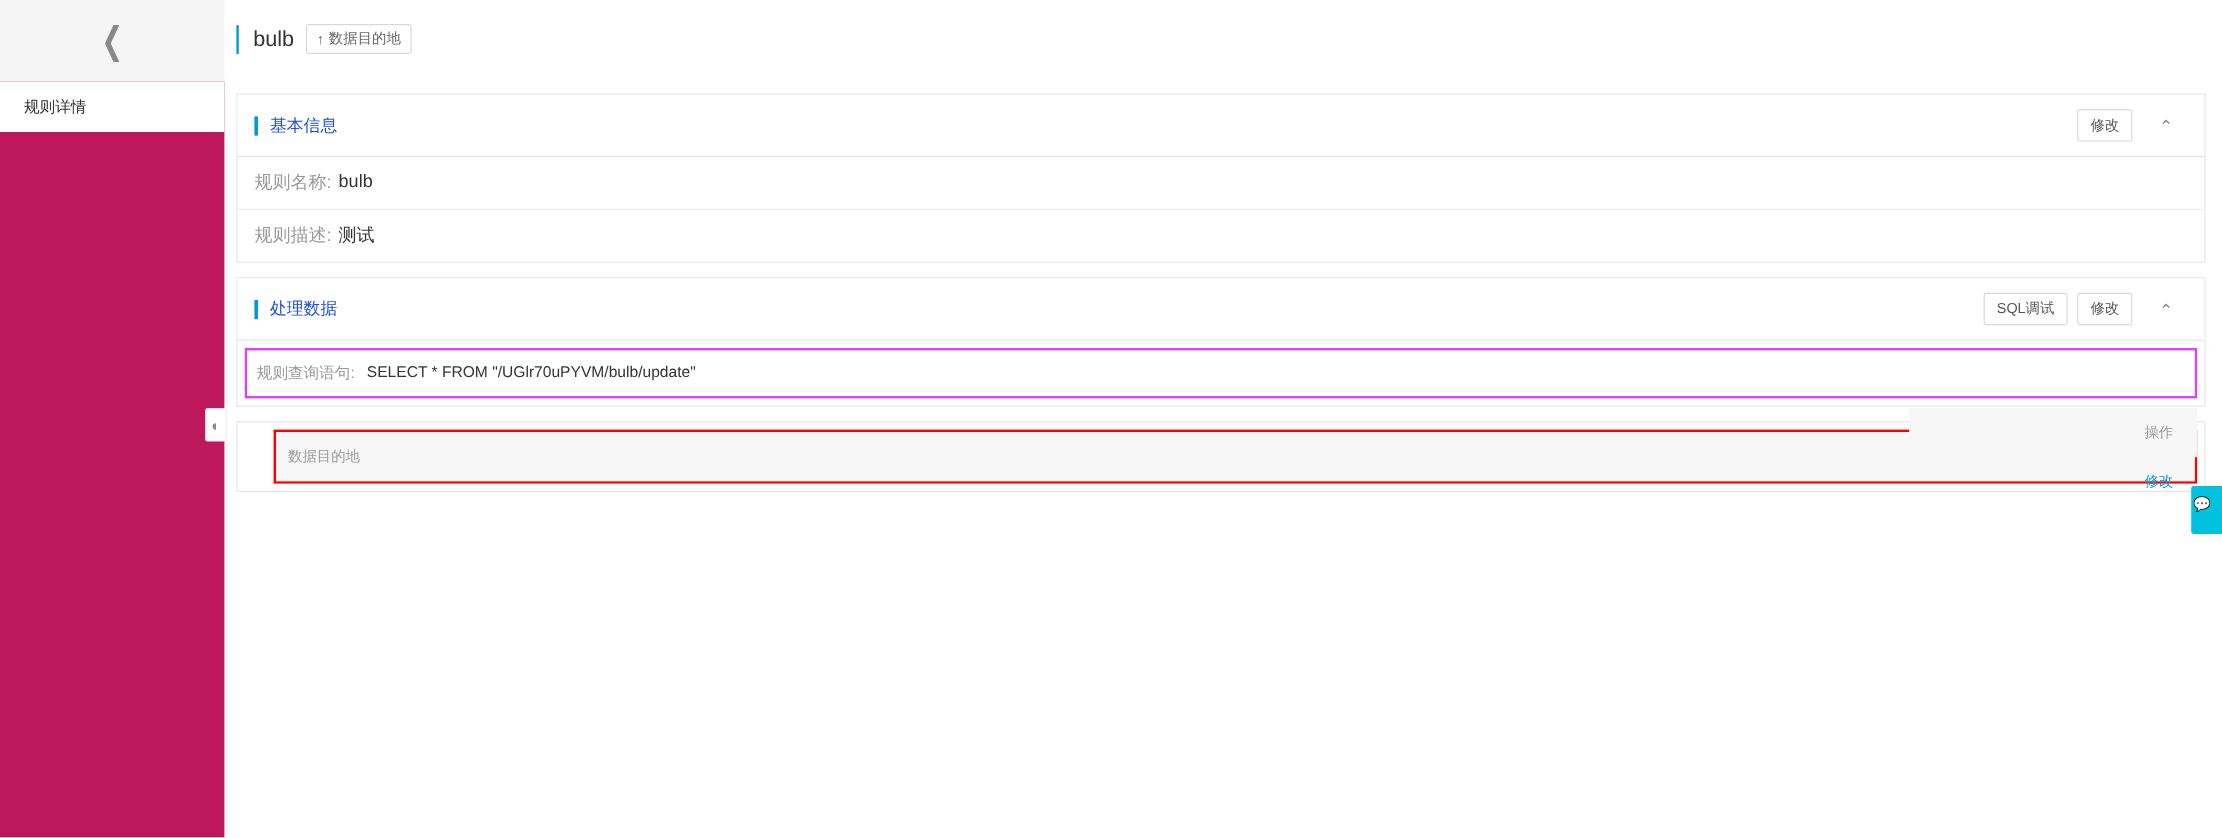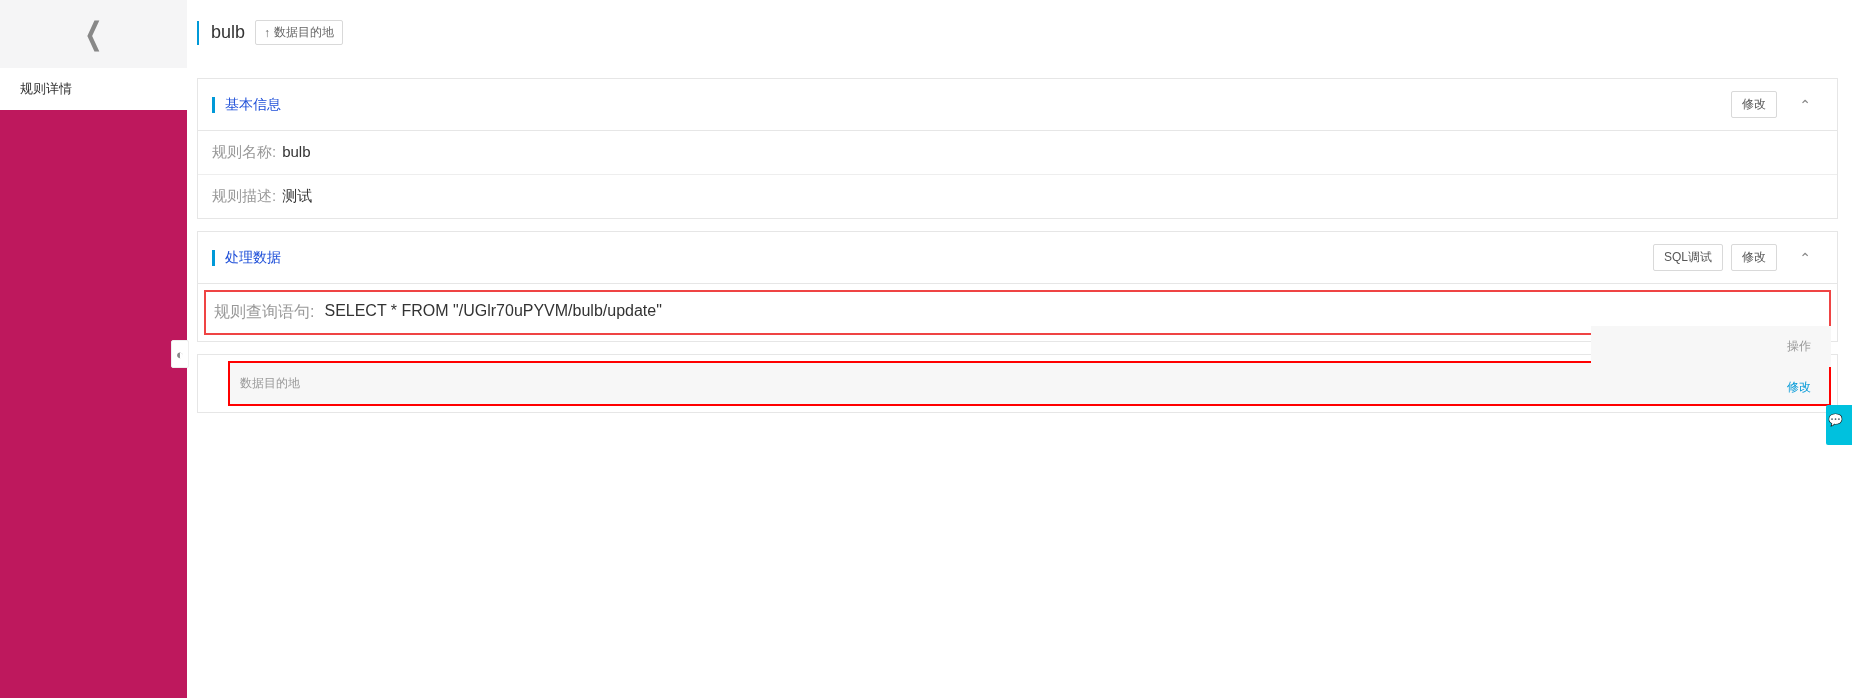--- a/index.html
+++ b/index.html
@@ -169,24 +169,24 @@
   color: #999;
   margin-right: 6px;
 }
 .kv-value {
   color: #333;
 }
 .sql-row-wrap {
   padding: 6px;
 }
 .sql-box {
-  border: 2px solid #ef4444;
+  border: 2px solid #d946ef;
   padding: 10px 8px;
   display: flex;
-  font-size: 16px;
+  font-size: 13px;
 }
 .sql-box .kv-label { color: #999; margin-right: 10px; }
 .sql-box .kv-value { color: #333; }
 .table-outer {
   padding: 6px;
 }
 .table-highlight {
   border: 2px solid #ff0000;
   margin-left: 24px;
 }
@@ -306,21 +306,21 @@
     <div class="panel">
       <div class="panel-body">
         <div class="table-outer">
           <div class="table-highlight">
             <div class="thead-row">
               <div class="th col-dest">数据目的地</div>
             </div>
           </div>
 
           <div style="position:relative; margin-top:-80px; height:80px; pointer-events:none;">
-            <div style="position:absolute; right:0; top:0; width:240px; pointer-events:auto;">
+            <div style="position:absolute; right:0; top:17px; width:240px; pointer-events:auto;">
               <div class="th col-ops" style="background:#f7f7f7; color:#999;">操作</div>
               <div class="td col-ops">
                 <span class="link">修改</span>
               </div>
             </div>
           </div>
         </div>
       </div>
     </div>
 

